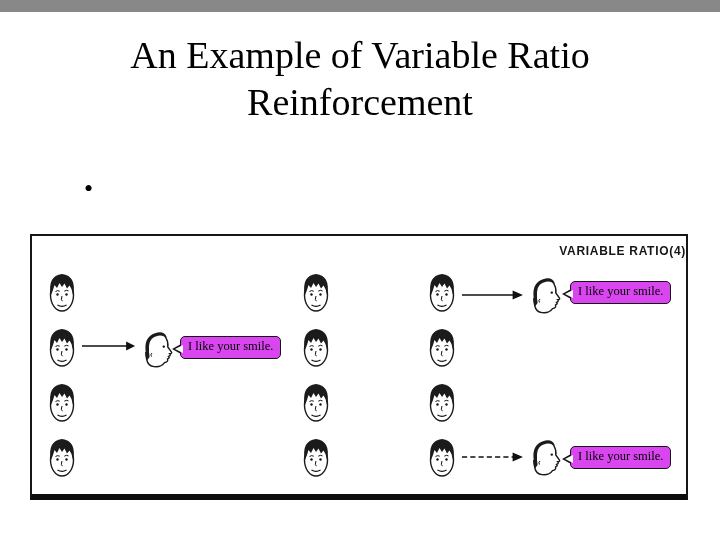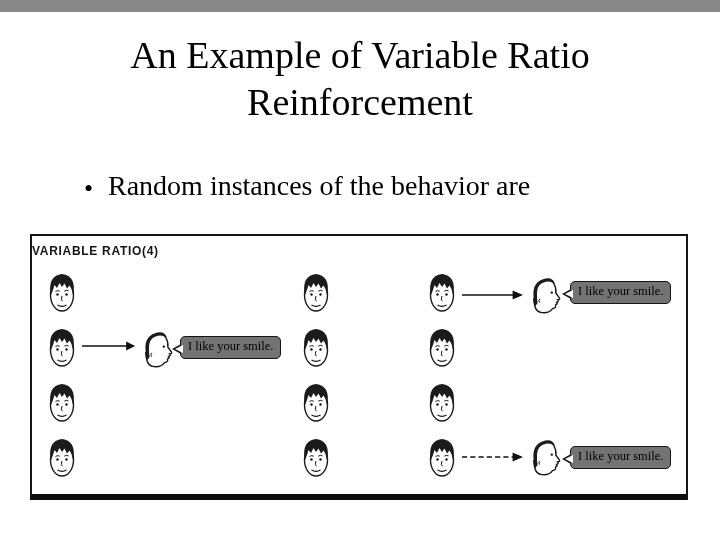--- a/index.html
+++ b/index.html
@@ -20,28 +20,28 @@
   }
   .bullet-line2{
     position:absolute;top:196px;left:108px;font-size:28px;white-space:nowrap;
   }
   .diagram{
     position:absolute;left:30px;top:222px;width:658px;height:266px;
     background:#fff;border:2px solid #161616;border-bottom:6px solid #0e0e0e;
     box-sizing:border-box;
   }
   .dg-title{
-    position:absolute;top:8px;left:0;width:100%;text-align:left;
+    position:absolute;top:8px;left:0;width:100%;text-align:right;
     font-family:"Liberation Sans",sans-serif;font-size:12px;font-weight:bold;
     letter-spacing:.7px;color:#151515;
   }
   .face{position:absolute;width:36px;height:44px;}
   .arrow{position:absolute;height:12px;}
   .bubble{
-    position:absolute;background:#737373;border:1.5px solid #151515;border-radius:5px;
+    position:absolute;background:#d946ef;border:1.5px solid #151515;border-radius:5px;
     padding:3px 7px 4px;font-size:12.5px;font-family:"Liberation Serif",serif;
     white-space:nowrap;line-height:1.1;
   }
   .bubble::before{
     content:"";position:absolute;left:-9px;top:7px;width:0;height:0;
     border-top:5px solid transparent;border-bottom:5px solid transparent;
     border-right:9px solid #151515;
   }
   .bubble::after{
     content:"";position:absolute;left:-6px;top:8px;width:0;height:0;
@@ -70,21 +70,20 @@
       <path d="M14,25 q-2,1.5 -0.5,3.5" fill="none" stroke="#111" stroke-width="1"></path>
     </g>
   </defs>
 </svg>
 
 <div class="slide">
 
   <div class="title">An Example of Variable Ratio Reinforcement</div>
 
   <span class="bullet-marker">•</span>
-  <span class="bullet-line1">Random instances of the behavior are</span>
 
   <div class="diagram">
     <div class="dg-title">VARIABLE RATIO(4)</div>
 
     <svg class="face" style="left:12px;top:34px" viewBox="0 0 36 44">
         <use href="#face-front"></use>
       </svg>
     <svg class="face" style="left:12px;top:89px" viewBox="0 0 36 44">
         <use href="#face-front"></use>
       </svg>

